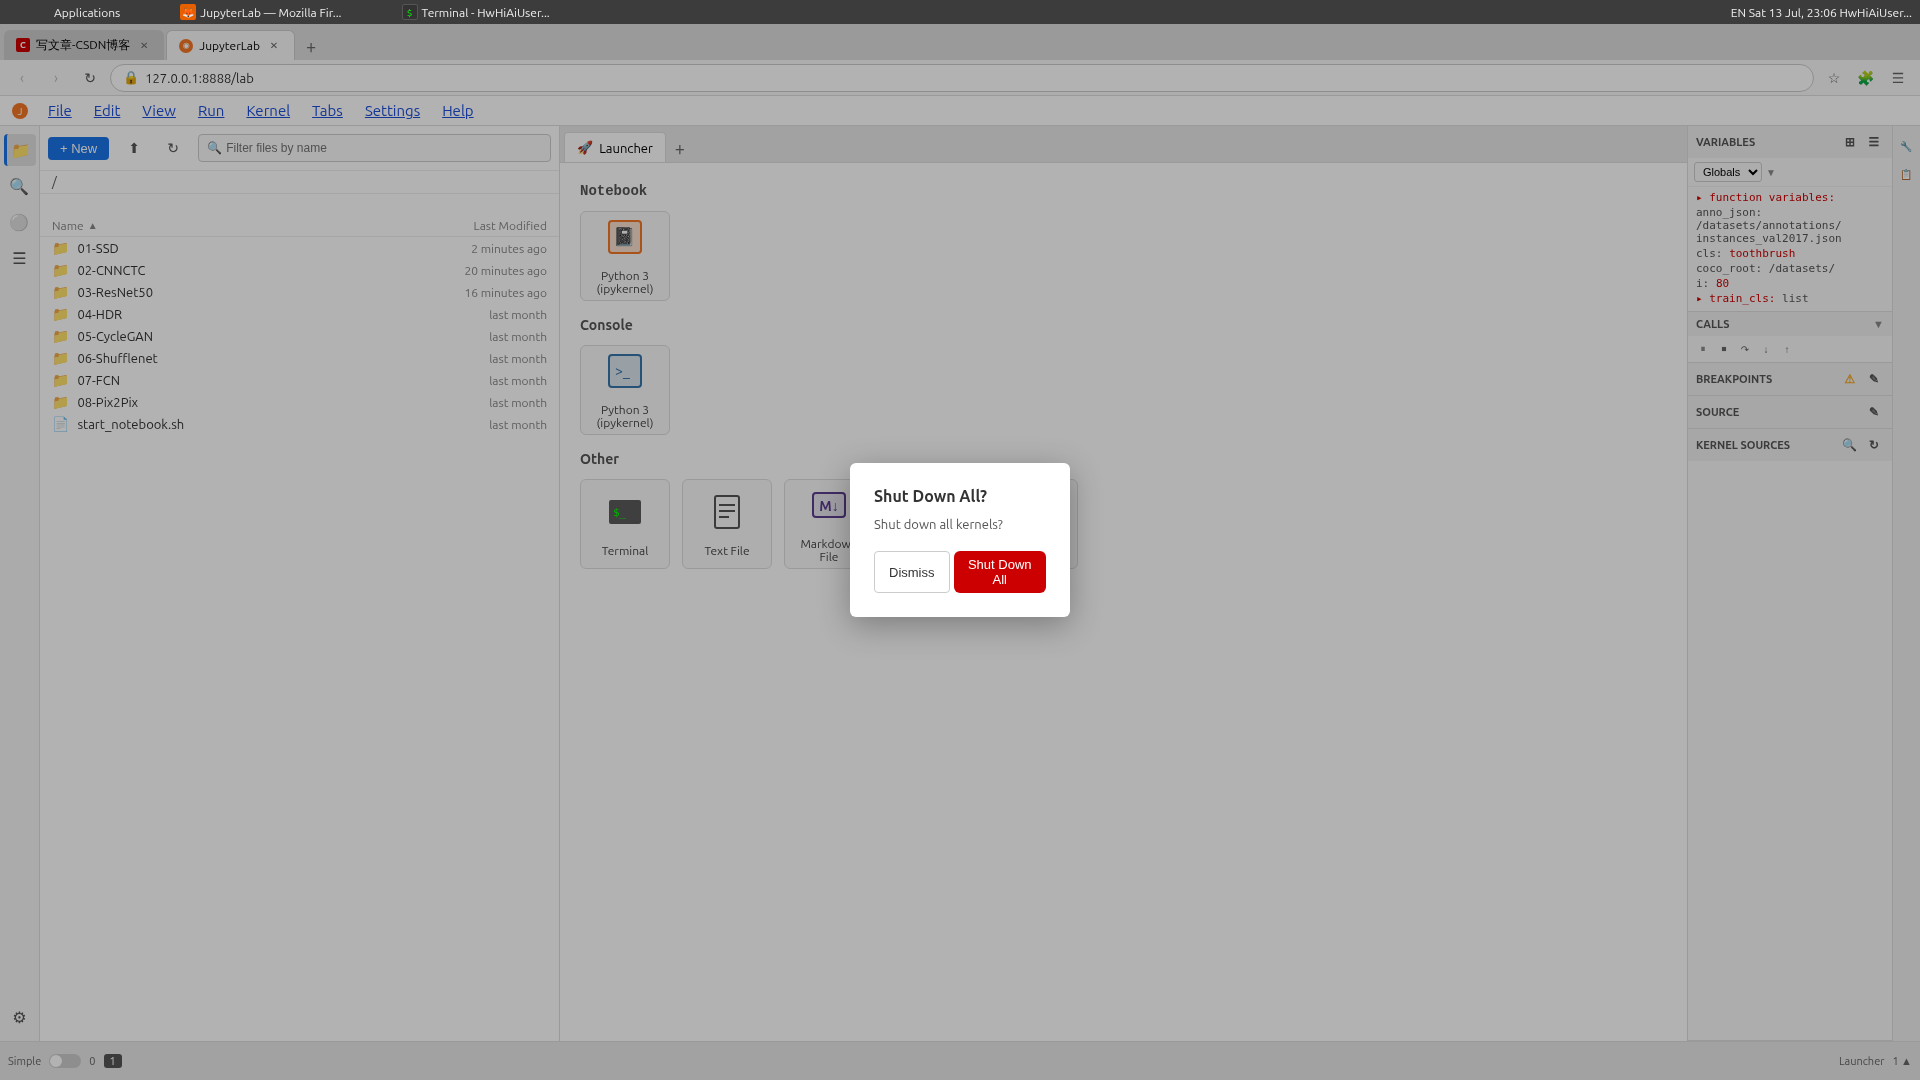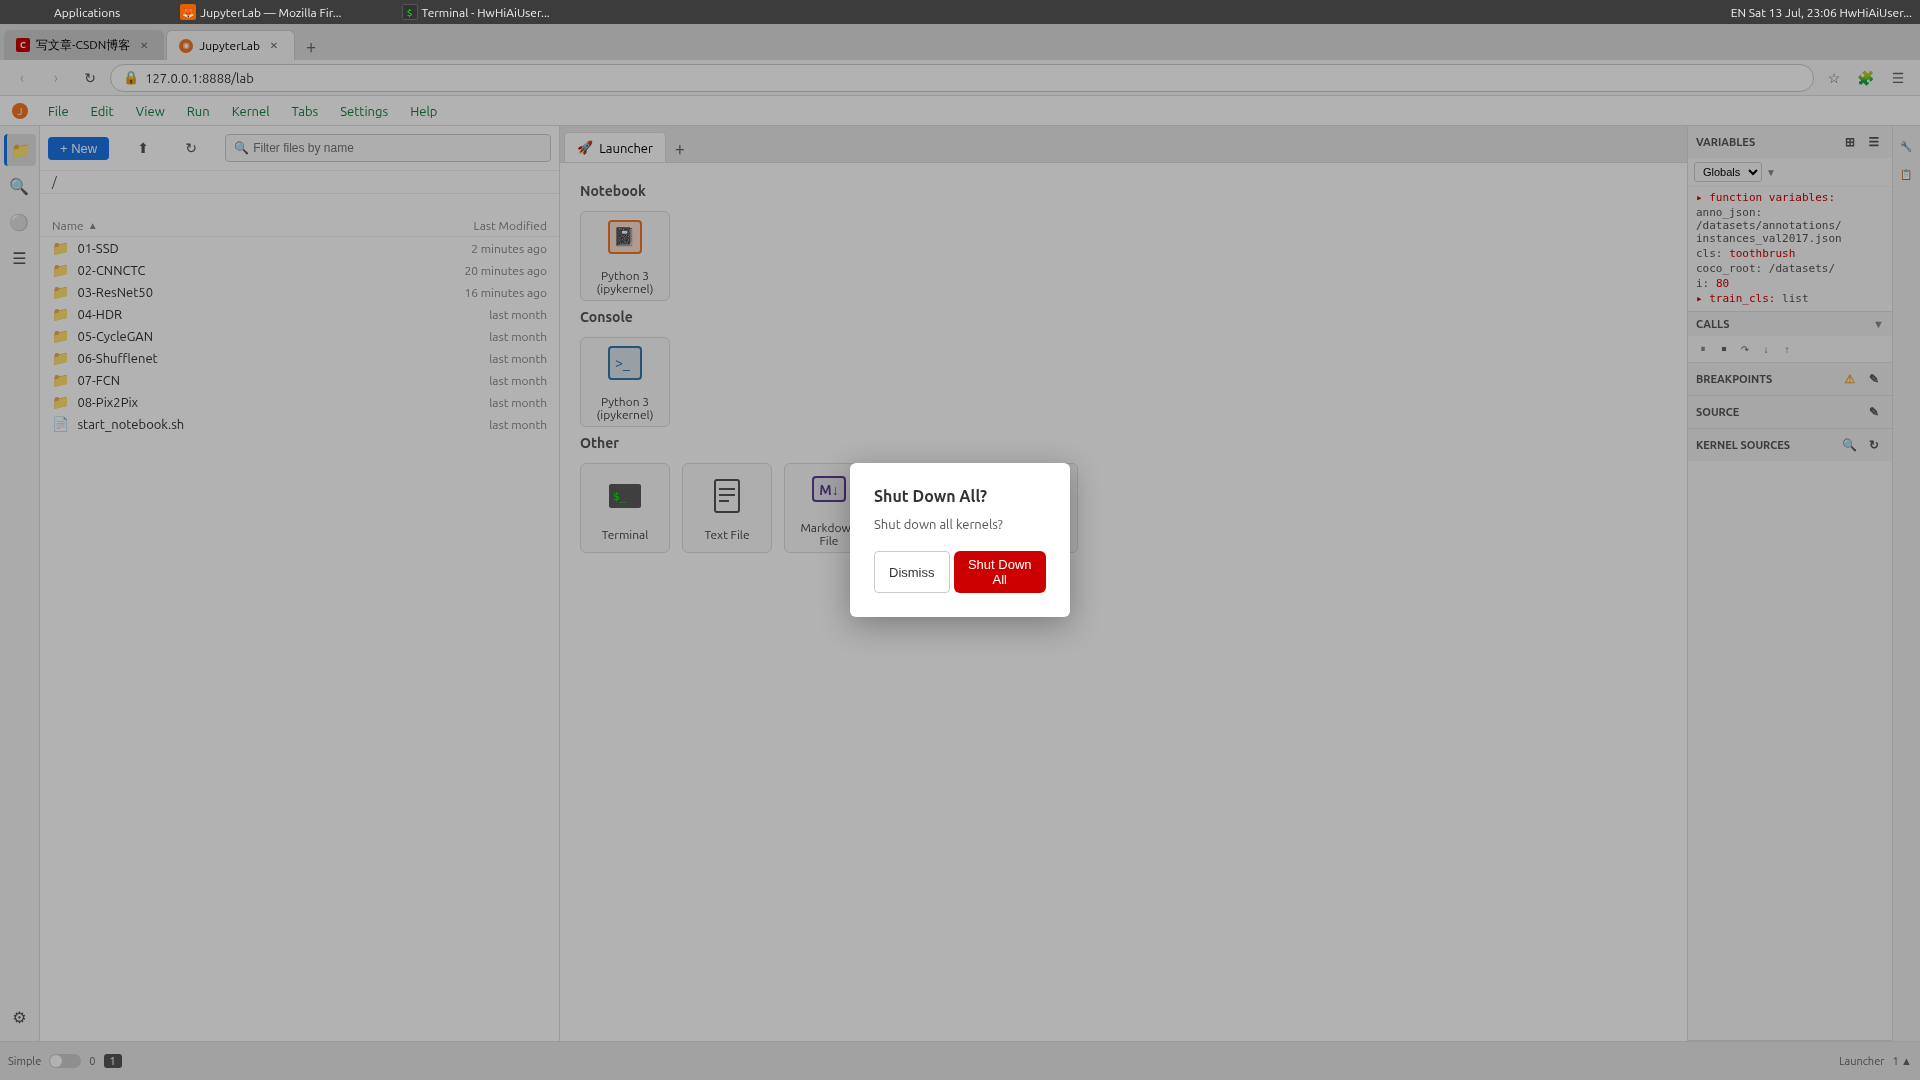--- a/index.html
+++ b/index.html
@@ -101,22 +101,23 @@
       border-bottom: 1px solid #ddd;
       display: flex;
       align-items: center;
       padding: 0 8px;
       gap: 2px;
     }
     .menu-item {
       padding: 4px 10px;
       cursor: pointer;
       border-radius: 3px;
-      font-size: 13px;
-      color: #15803d;
+      font-size: 15px;
+      color: #1d4ed8;
+      text-decoration: underline;
     }
 
     .jupyter-body {
       flex: 1;
       display: flex;
       overflow: hidden;
     }
 
     
     .sidebar-icons {
@@ -147,21 +148,21 @@
       width: 520px;
       background: #fff;
       border-right: 1px solid #ddd;
       display: flex;
       flex-direction: column;
     }
     .file-browser-toolbar {
       padding: 8px;
       display: flex;
       align-items: center;
-      gap: 20px;
+      gap: 11px;
       border-bottom: 1px solid #eee;
     }
     .new-btn {
       background: #1a73e8;
       color: white;
       border: none;
       border-radius: 4px;
       padding: 4px 12px;
       cursor: pointer;
       font-size: 13px;
@@ -277,22 +278,23 @@
       background: #fff;
       border-top: 1px solid #ddd;
       overflow-y: auto;
       padding: 20px;
     }
     .launcher-section-title {
       font-size: 14px;
       font-weight: 600;
       color: #555;
       margin-bottom: 12px;
-    }
-    .launcher-section-title:first-child { margin-top: 0; }
+      margin-top: 16px;
+    }
+    .launcher-section-title:first-child { margin-top: 0; font-family: Liberation Mono, monospace; }
     .launcher-grid {
       display: flex;
       gap: 12px;
       flex-wrap: wrap;
       margin-bottom: 8px;
     }
     .launcher-item {
       width: 90px;
       height: 90px;
       border: 1px solid #ddd;

